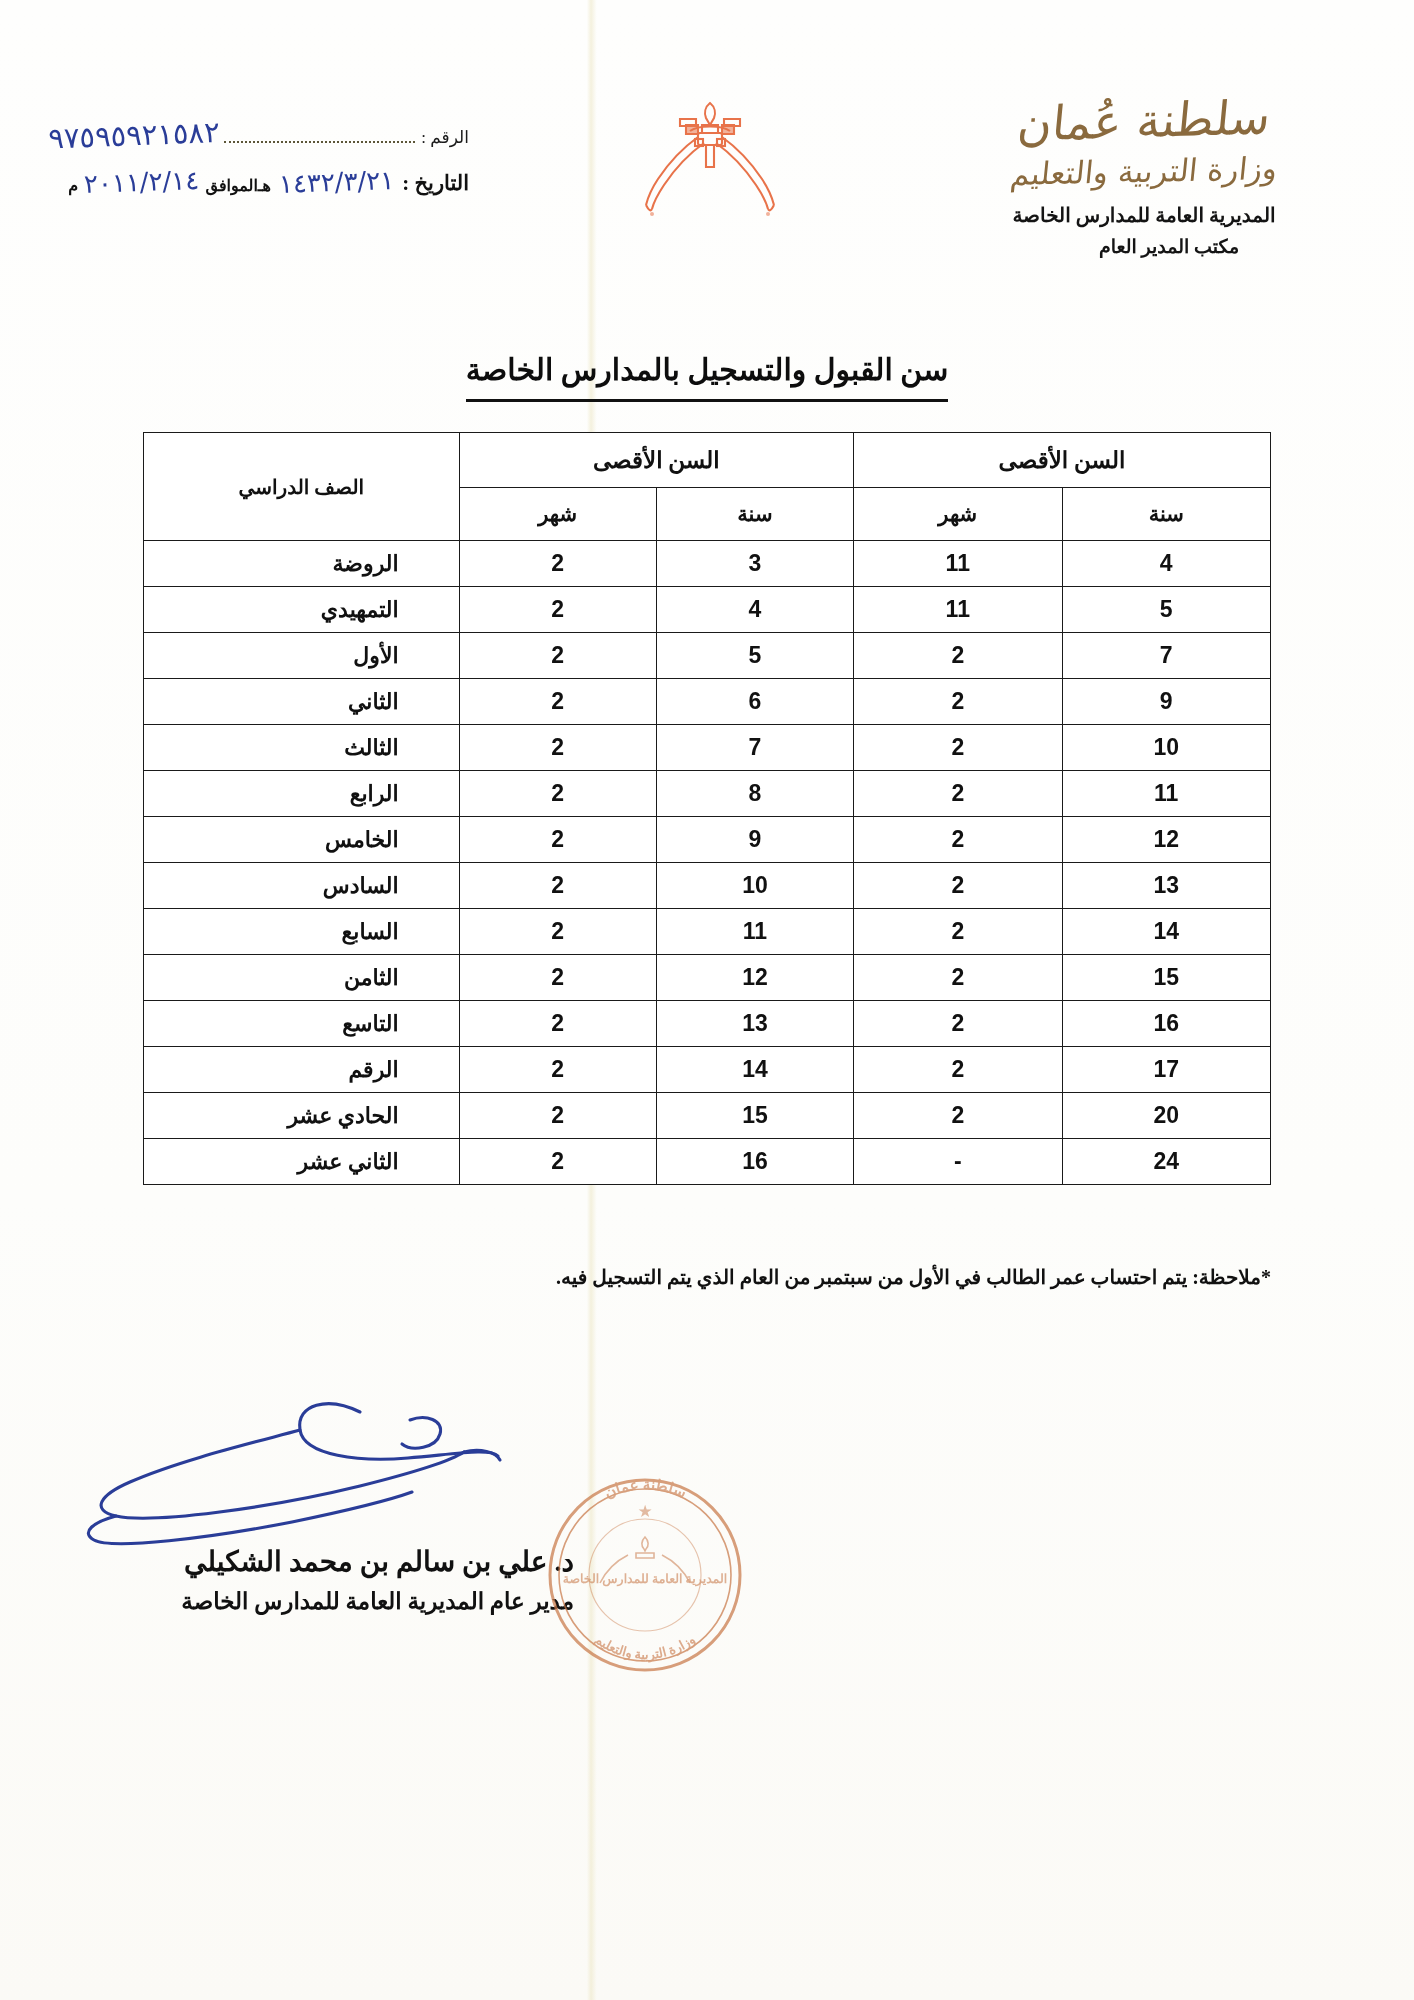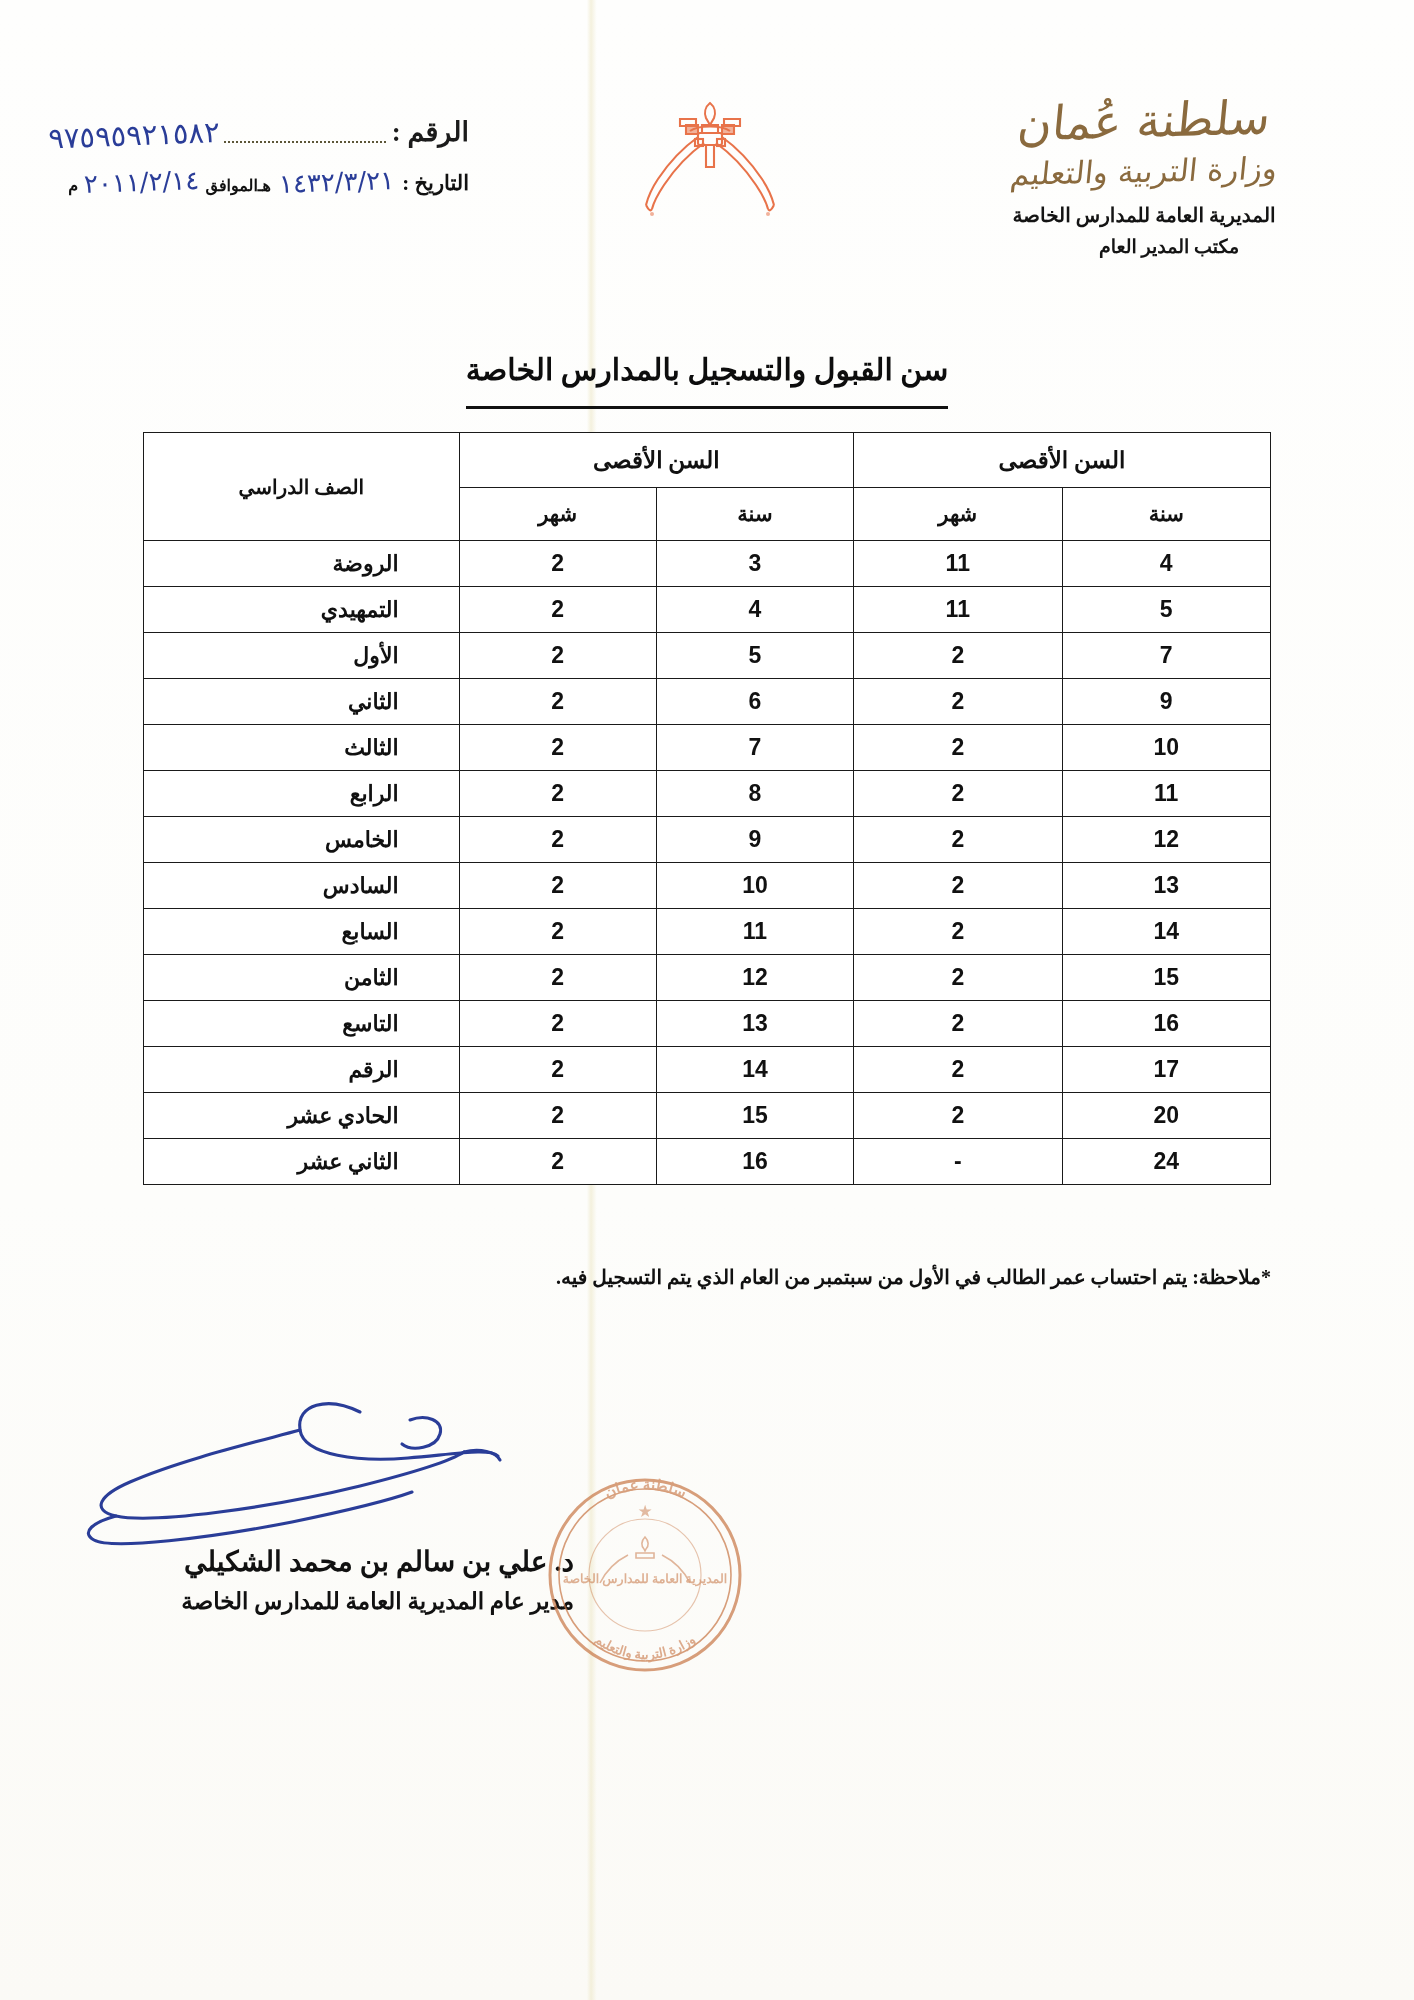--- a/index.html
+++ b/index.html
@@ -57,21 +57,21 @@
   
   .refblock{
     position:absolute;top:104px;right:945px;width:420px;
     font-family:"Liberation Serif", serif;
   }
   .refline{
     display:flex;align-items:flex-end;justify-content:flex-start;
     direction:rtl;height:48px;
   }
   .reflabel{
-    font-size:27px;font-weight:700;color:#1b1b1b;white-space:nowrap;
+    font-size:17px;font-weight:400;color:#1b1b1b;white-space:nowrap;
     padding-bottom:4px;
   }
   .dots{
     flex:1;border-bottom:2.5px dotted #5c5638;
     margin:0 6px 9px 4px;height:1px;
   }
   .hand{
     font-family:"DejaVu Sans", sans-serif;
     color:#2a3d98;
     font-size:29px;
@@ -95,21 +95,21 @@
     transform:rotate(-2deg);padding:0 6px 3px 6px;white-space:nowrap;
   }
   
   .doc-title{
     position:absolute;top:352px;left:0;right:0;
     text-align:center;
     font-family:"Liberation Serif", serif;
     font-size:30px;font-weight:700;color:#0d0d0d;
   }
   .doc-title span{
-    border-bottom:3px solid #111;padding-bottom:20px;
+    border-bottom:3px solid #111;padding-bottom:13px;
   }
   
   .tbl-wrap{
     position:absolute;top:432px;right:143px;width:1128px;
   }
   table{
     width:100%;border-collapse:collapse;
     font-family:"Liberation Serif", serif;
     background:#fff;
   }

